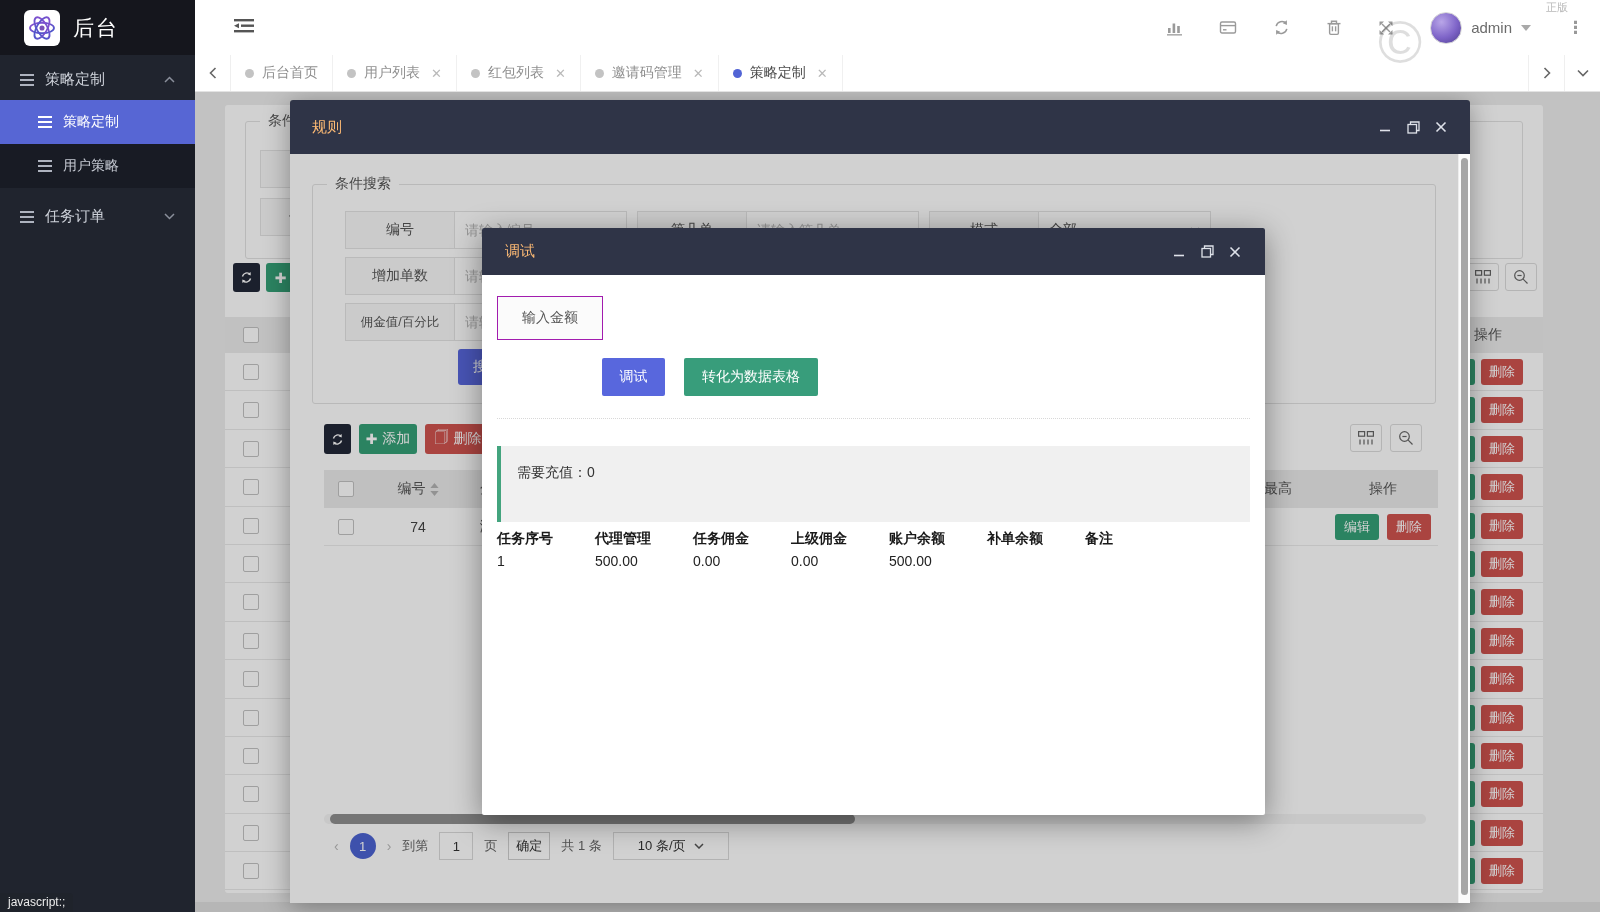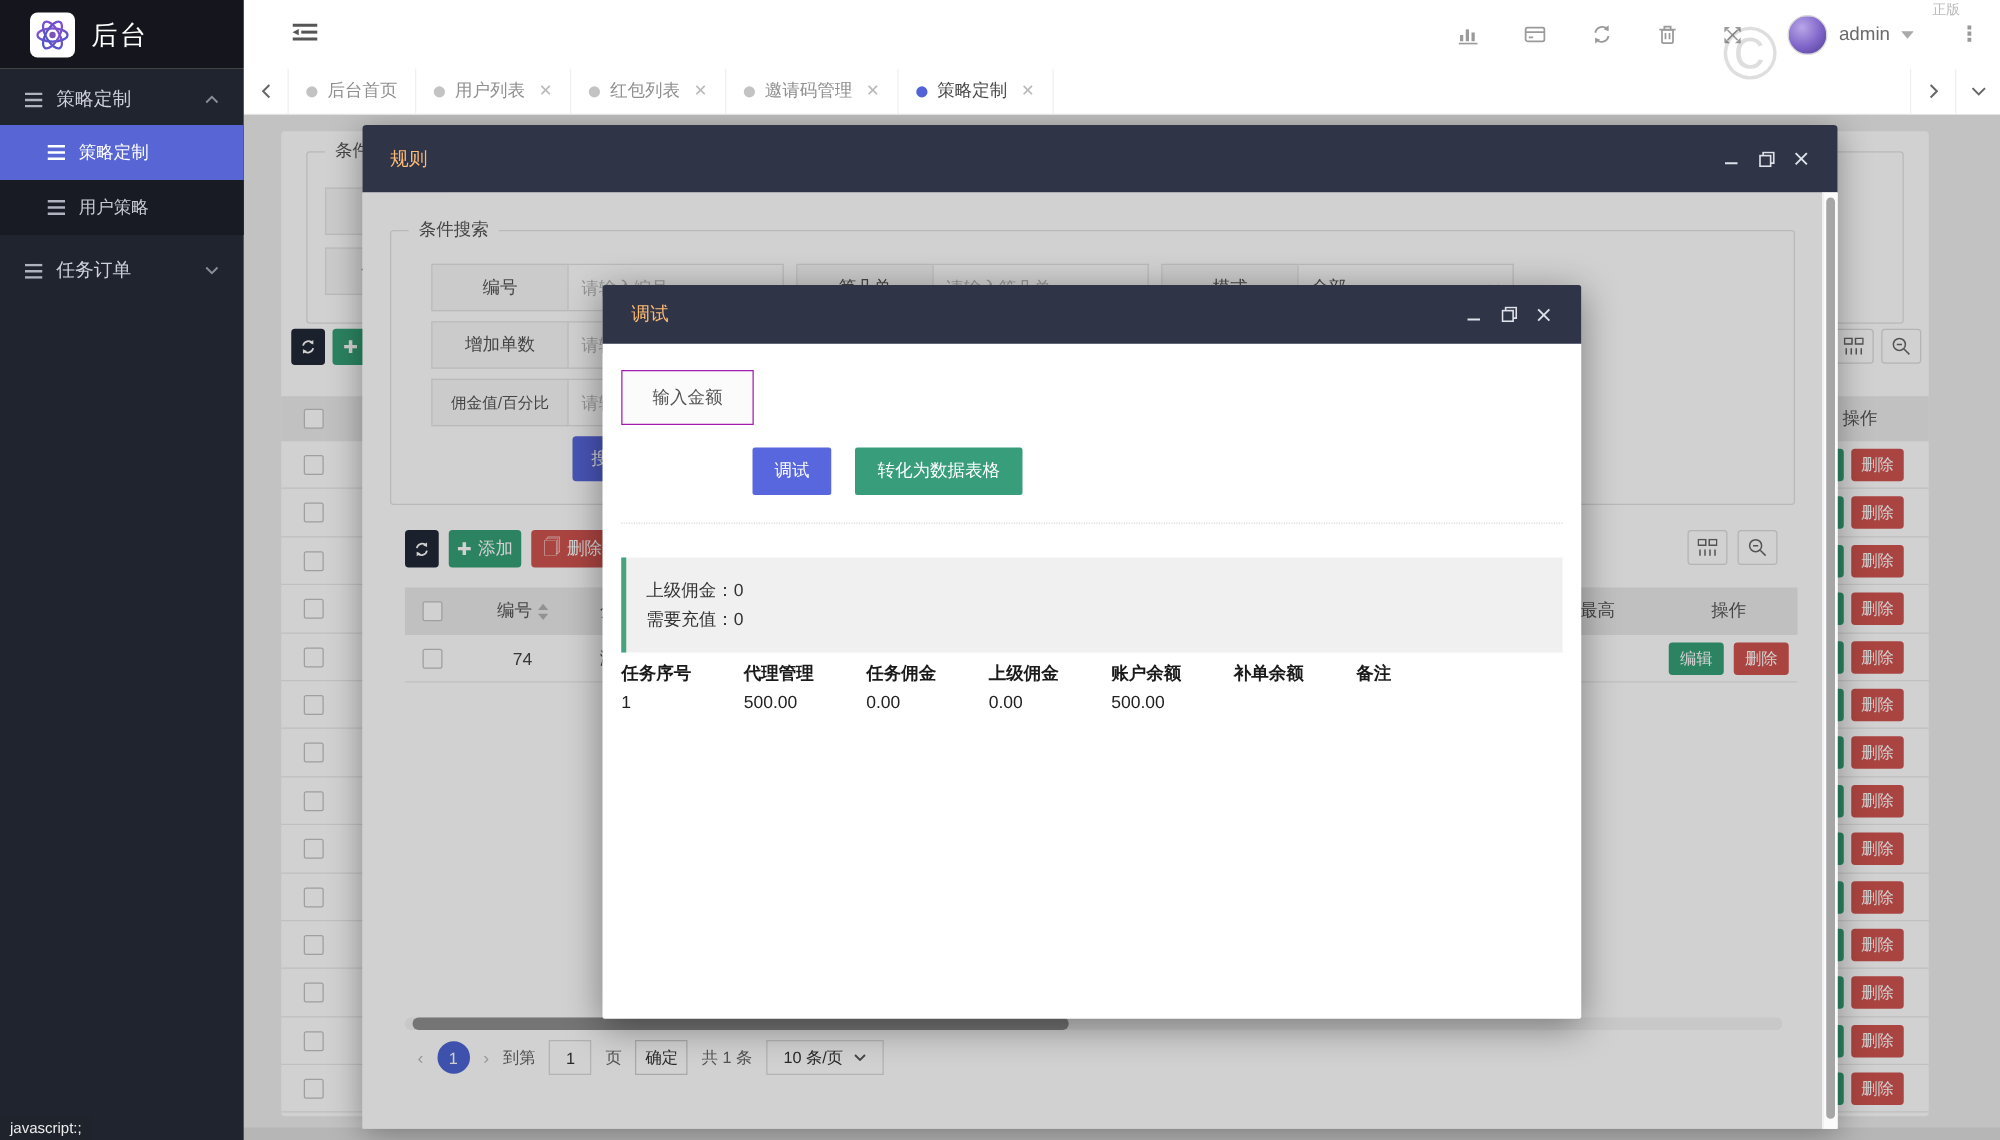--- a/index.html
+++ b/index.html
@@ -111,21 +111,21 @@
 .rt-c3{width:100px;text-align:center}
 .rt-c4{width:110px;display:flex;justify-content:center;gap:8px}
 .rt-btn{position:static;width:44px}
 .rule-hscroll{position:absolute;left:34px;right:44px;top:660px;height:10px;background:#f4f4f4;border-radius:5px}
 .rule-hthumb{position:absolute;left:6px;width:525px;top:0;height:10px;background:#8f8f8f;border-radius:5px;cursor:pointer}
 .rule-pager{position:absolute;left:44px;top:678px;height:28px;display:flex;align-items:center;gap:11px;font-size:13px;color:#666}
 .pg-arrow{color:#b9b9b9;cursor:pointer;font-size:14px}
 .pg-current{width:26px;height:26px;border-radius:50%;background:#4c63d2;color:#fff;display:flex;align-items:center;justify-content:center;cursor:pointer}
 .pg-input{width:34px;height:28px;border:1px solid #d9d9d9;text-align:center;font-size:13px;color:#333;outline:none}
 .pg-btn{width:42px;height:28px;border:1px solid #cfcfcf;background:#fff;display:flex;align-items:center;justify-content:center;color:#333;cursor:pointer}
-.pg-select{height:28px;border:1px solid #d9d9d9;background:#fff;display:flex;align-items:center;padding:0 13px;gap:8px;cursor:pointer;color:#333}
+.pg-select{height:28px;border:1px solid #d9d9d9;background:#fff;display:flex;align-items:center;padding:0 24px;gap:8px;cursor:pointer;color:#333}
 
 .debug-modal{position:absolute;left:482px;top:228px;width:783px;height:587px;z-index:40;background:#fff;box-shadow:0 6px 30px rgba(0,0,0,0.4);border-radius:2px}
 .debug-header{height:47px;background:#2f3447;display:flex;align-items:center;padding:0 23px;border-radius:2px 2px 0 0}
 .dm-label{position:absolute;left:15px;top:68px;width:106px;height:44px;background:#fbfbfb;border:1px solid #a21caf;display:flex;align-items:center;justify-content:center;color:#555}
 .dm-input{position:absolute;left:120px;top:68px;width:278px;height:44px;border:1px solid #e5e5e5;padding:0 12px;font-size:15px;color:#333;outline:none}
 .dm-debug{position:absolute;left:120px;top:130px;width:63px;height:38px;border-radius:2px}
 .dm-convert{position:absolute;left:202px;top:130px;width:134px;height:38px;border-radius:2px}
 .dm-dotline{position:absolute;left:15px;right:15px;top:190px;border-top:1px dotted #d8d8d8}
 .dm-result{position:absolute;left:15px;right:15px;top:218px;height:76px;background:#f0f0f0;border-left:4px solid #43a47e;padding:15px 16px;font-size:14px;color:#333;line-height:23px}
 .dm-table-head{position:absolute;left:15px;top:302px;display:flex}
@@ -602,21 +602,20 @@
             <line x1="10.5" y1="1.5" x2="1.5" y2="10.5"></line>
           </svg>
         </span>
     </span>
   </div>
   <div class="dm-label">输入金额</div>
   <div class="btn btn-blue dm-debug">调试</div>
   <div class="btn dm-convert" style="background:#389d7b">转化为数据表格</div>
   <div class="dm-dotline"></div>
   <div class="dm-result">
-    <div>上级佣金：0</div>
     <div>需要充值：0</div>
   </div>
   <div class="dm-table-head">
     <span class="dm-cell">任务序号</span>
     <span class="dm-cell">代理管理</span>
     <span class="dm-cell">任务佣金</span>
     <span class="dm-cell">上级佣金</span>
     <span class="dm-cell">账户余额</span>
     <span class="dm-cell">补单余额</span>
     <span class="dm-cell">备注</span>

